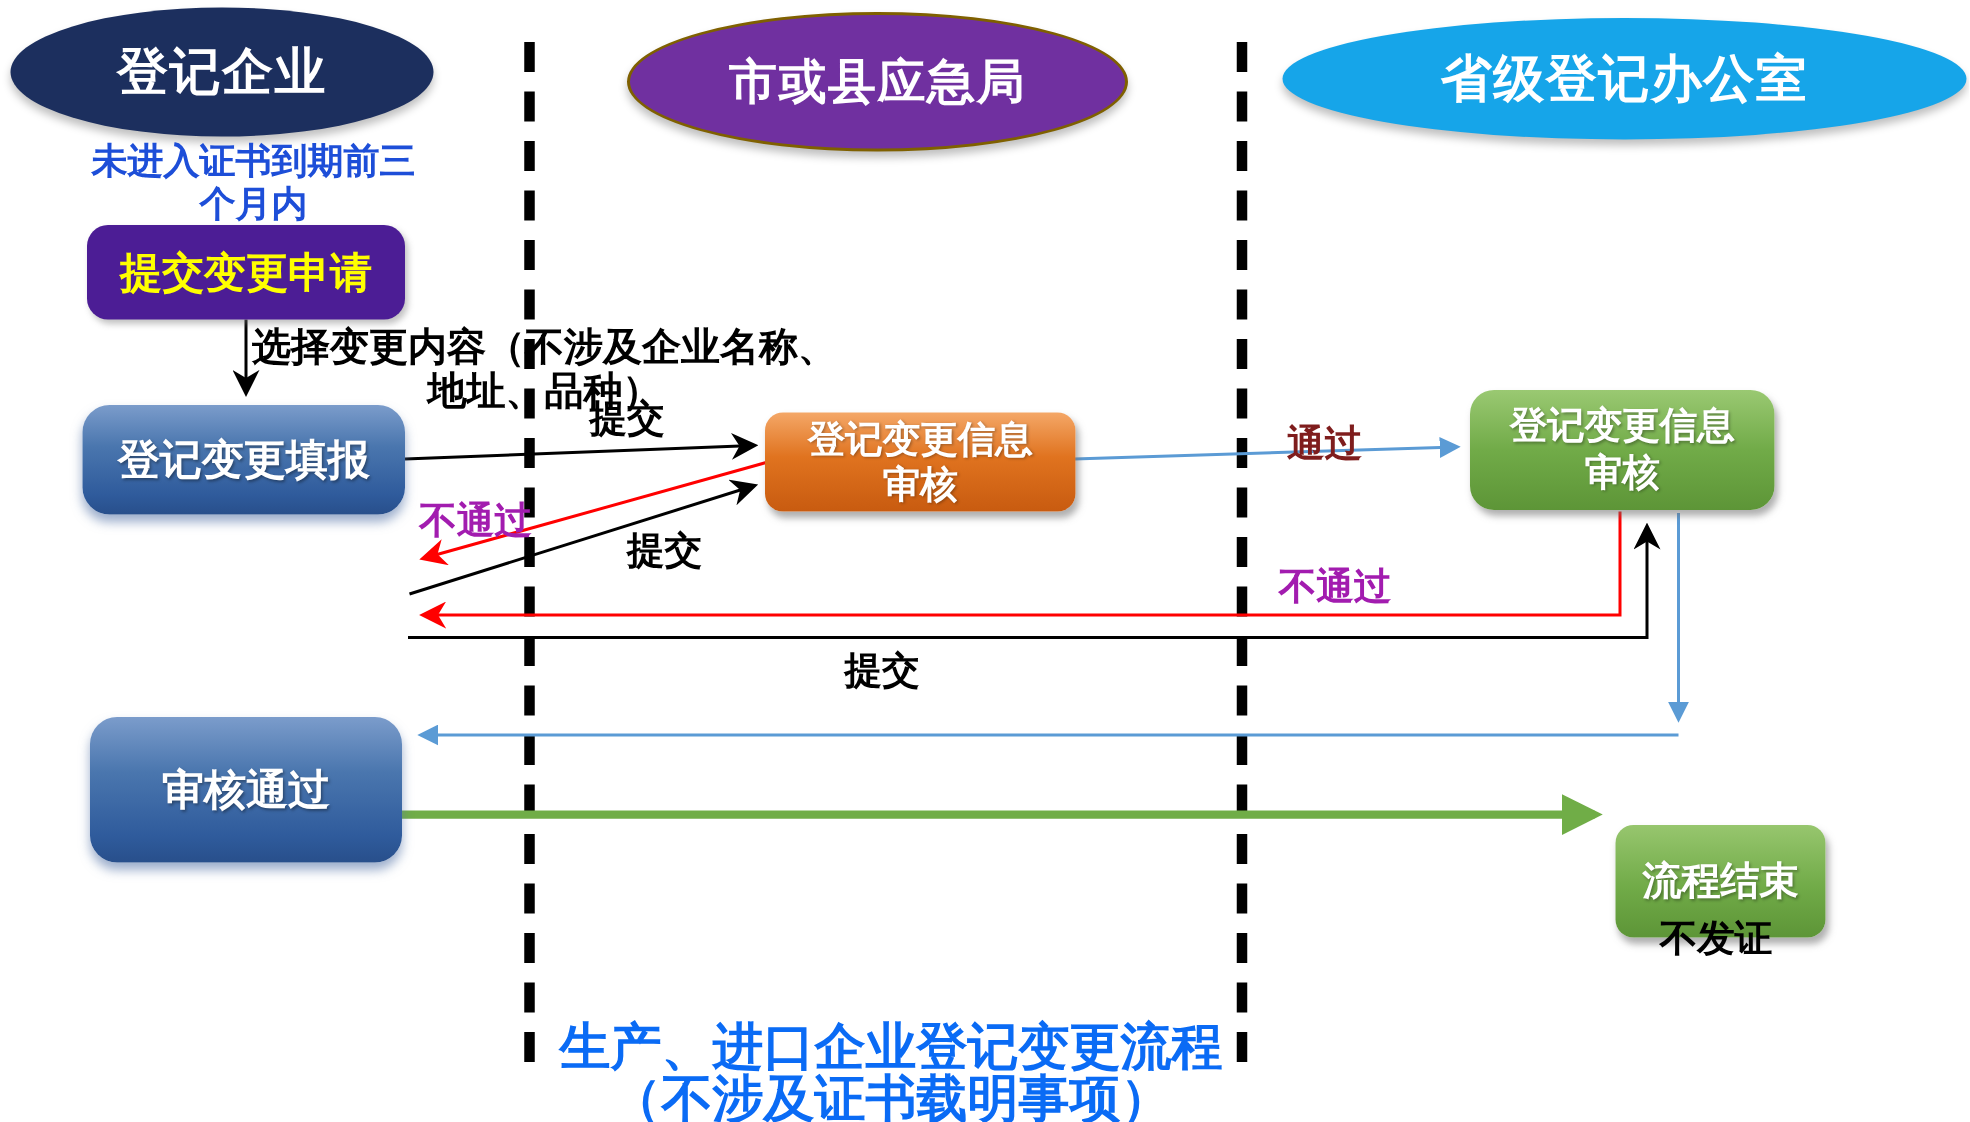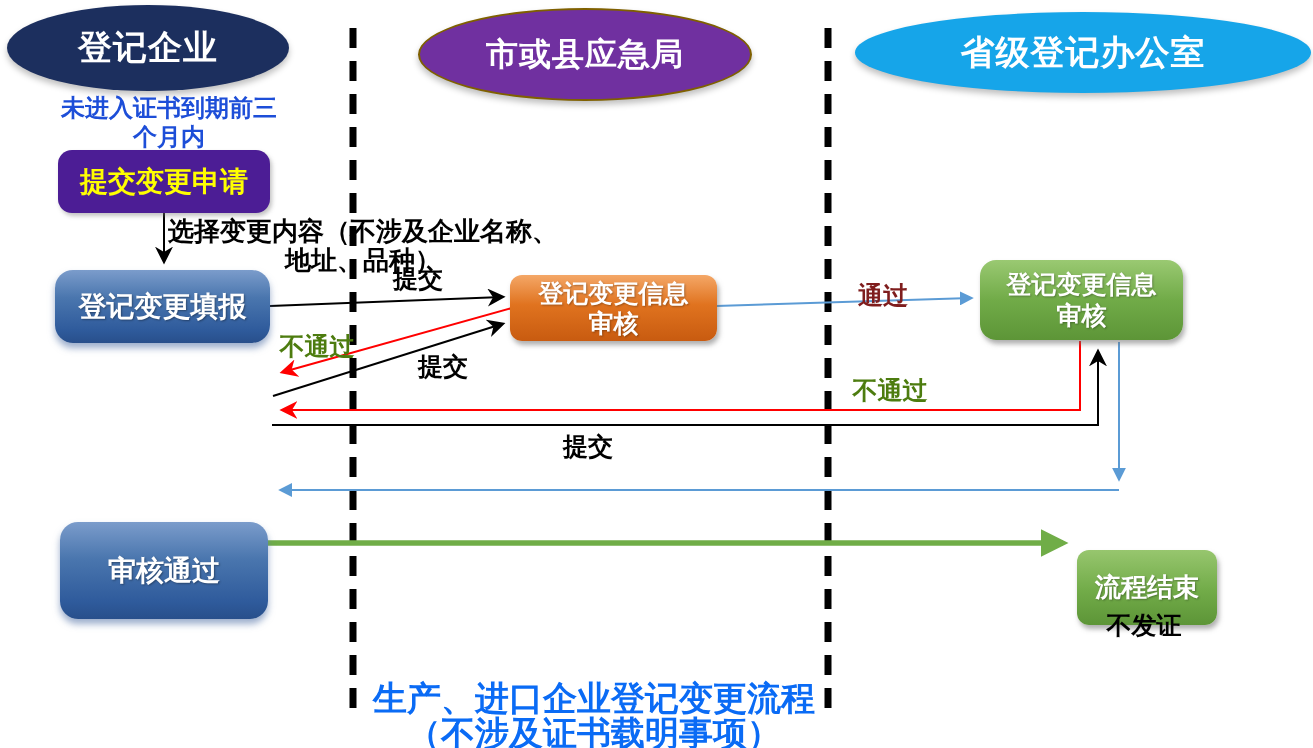--- a/index.html
+++ b/index.html
@@ -23,37 +23,37 @@
   
   .node{display:flex;flex-direction:column;align-items:center;justify-content:center;
         color:#ffffff;text-align:center;box-shadow:2px 4px 5px rgba(110,110,110,0.55);}
   .node-cyan{left:58px;top:150px;width:212px;height:63px;background:#4c1d95;border-radius:14px;
              color:#ffff00;font-size:28px;box-shadow:2px 3px 4px rgba(120,120,120,0.45);}
   .node-blue{background:linear-gradient(180deg,#7b9ccb 0%,#4a76ae 38%,#2f5b9c 82%,#284f8b 100%);
              border-radius:18px;font-size:28px;text-shadow:1px 1px 2px rgba(0,0,0,0.35);
              box-shadow:0 5px 7px rgba(90,120,170,0.6);}
   .node-fill{left:55px;top:270px;width:215px;height:73px;}
   .node-modify{left:55px;top:373px;width:215px;height:74px;}
-  .node-approved{left:60px;top:478px;width:208px;height:97px;margin-top:44px;}
+  .node-approved{left:60px;top:478px;width:208px;height:97px;}
   .node-orange{left:510px;top:275px;width:207px;height:66px;border-radius:12px;
                background:linear-gradient(180deg,#f4a767 0%,#e0731f 45%,#c85b10 100%);
                font-size:25px;line-height:1.2;text-shadow:1px 1px 2px rgba(0,0,0,0.3);}
   .node-green{left:980px;top:260px;width:203px;height:80px;border-radius:16px;
               background:linear-gradient(180deg,#9ac972 0%,#71ab48 50%,#5d9537 100%);
               font-size:25px;line-height:1.25;text-shadow:1px 1px 2px rgba(0,0,0,0.3);}
   .node-end{left:1077px;top:510px;width:140px;height:75px;border-radius:12px;
             background:linear-gradient(180deg,#97c66e 0%,#71ab48 55%,#5d9537 100%);
             font-size:26px;text-shadow:1px 1px 2px rgba(0,0,0,0.3);margin-top:40px;}
   
   .edge-label{color:#000000;text-align:center;font-size:25px;}
   .lbl-select{left:158px;top:217px;width:410px;font-size:26px;line-height:1.12;}
   .lbl-submit1{left:383px;top:262px;width:70px;}
   .lbl-submit2{left:408px;top:350px;width:70px;}
   .lbl-submit3{left:552px;top:430px;width:72px;}
-  .lbl-red{color:#4d7c0f;font-family:Liberation Serif, serif;}
+  .lbl-red{color:#a21caf;font-family:Liberation Serif, serif;}
   .lbl-fail-left{left:272px;top:330px;width:90px;}
   .lbl-fail-right{left:845px;top:374px;width:90px;}
   .lbl-pass{left:851px;top:279px;width:64px;color:#7f1d1d;}
   .lbl-nocert{left:1098px;top:609px;width:92px;font-size:25px;}
   
   .footer-title{left:334px;top:681px;width:520px;text-align:center;color:#0a6bf5;
                 font-size:34px;line-height:1.02;}
 </style>
 </head>
 <body>

